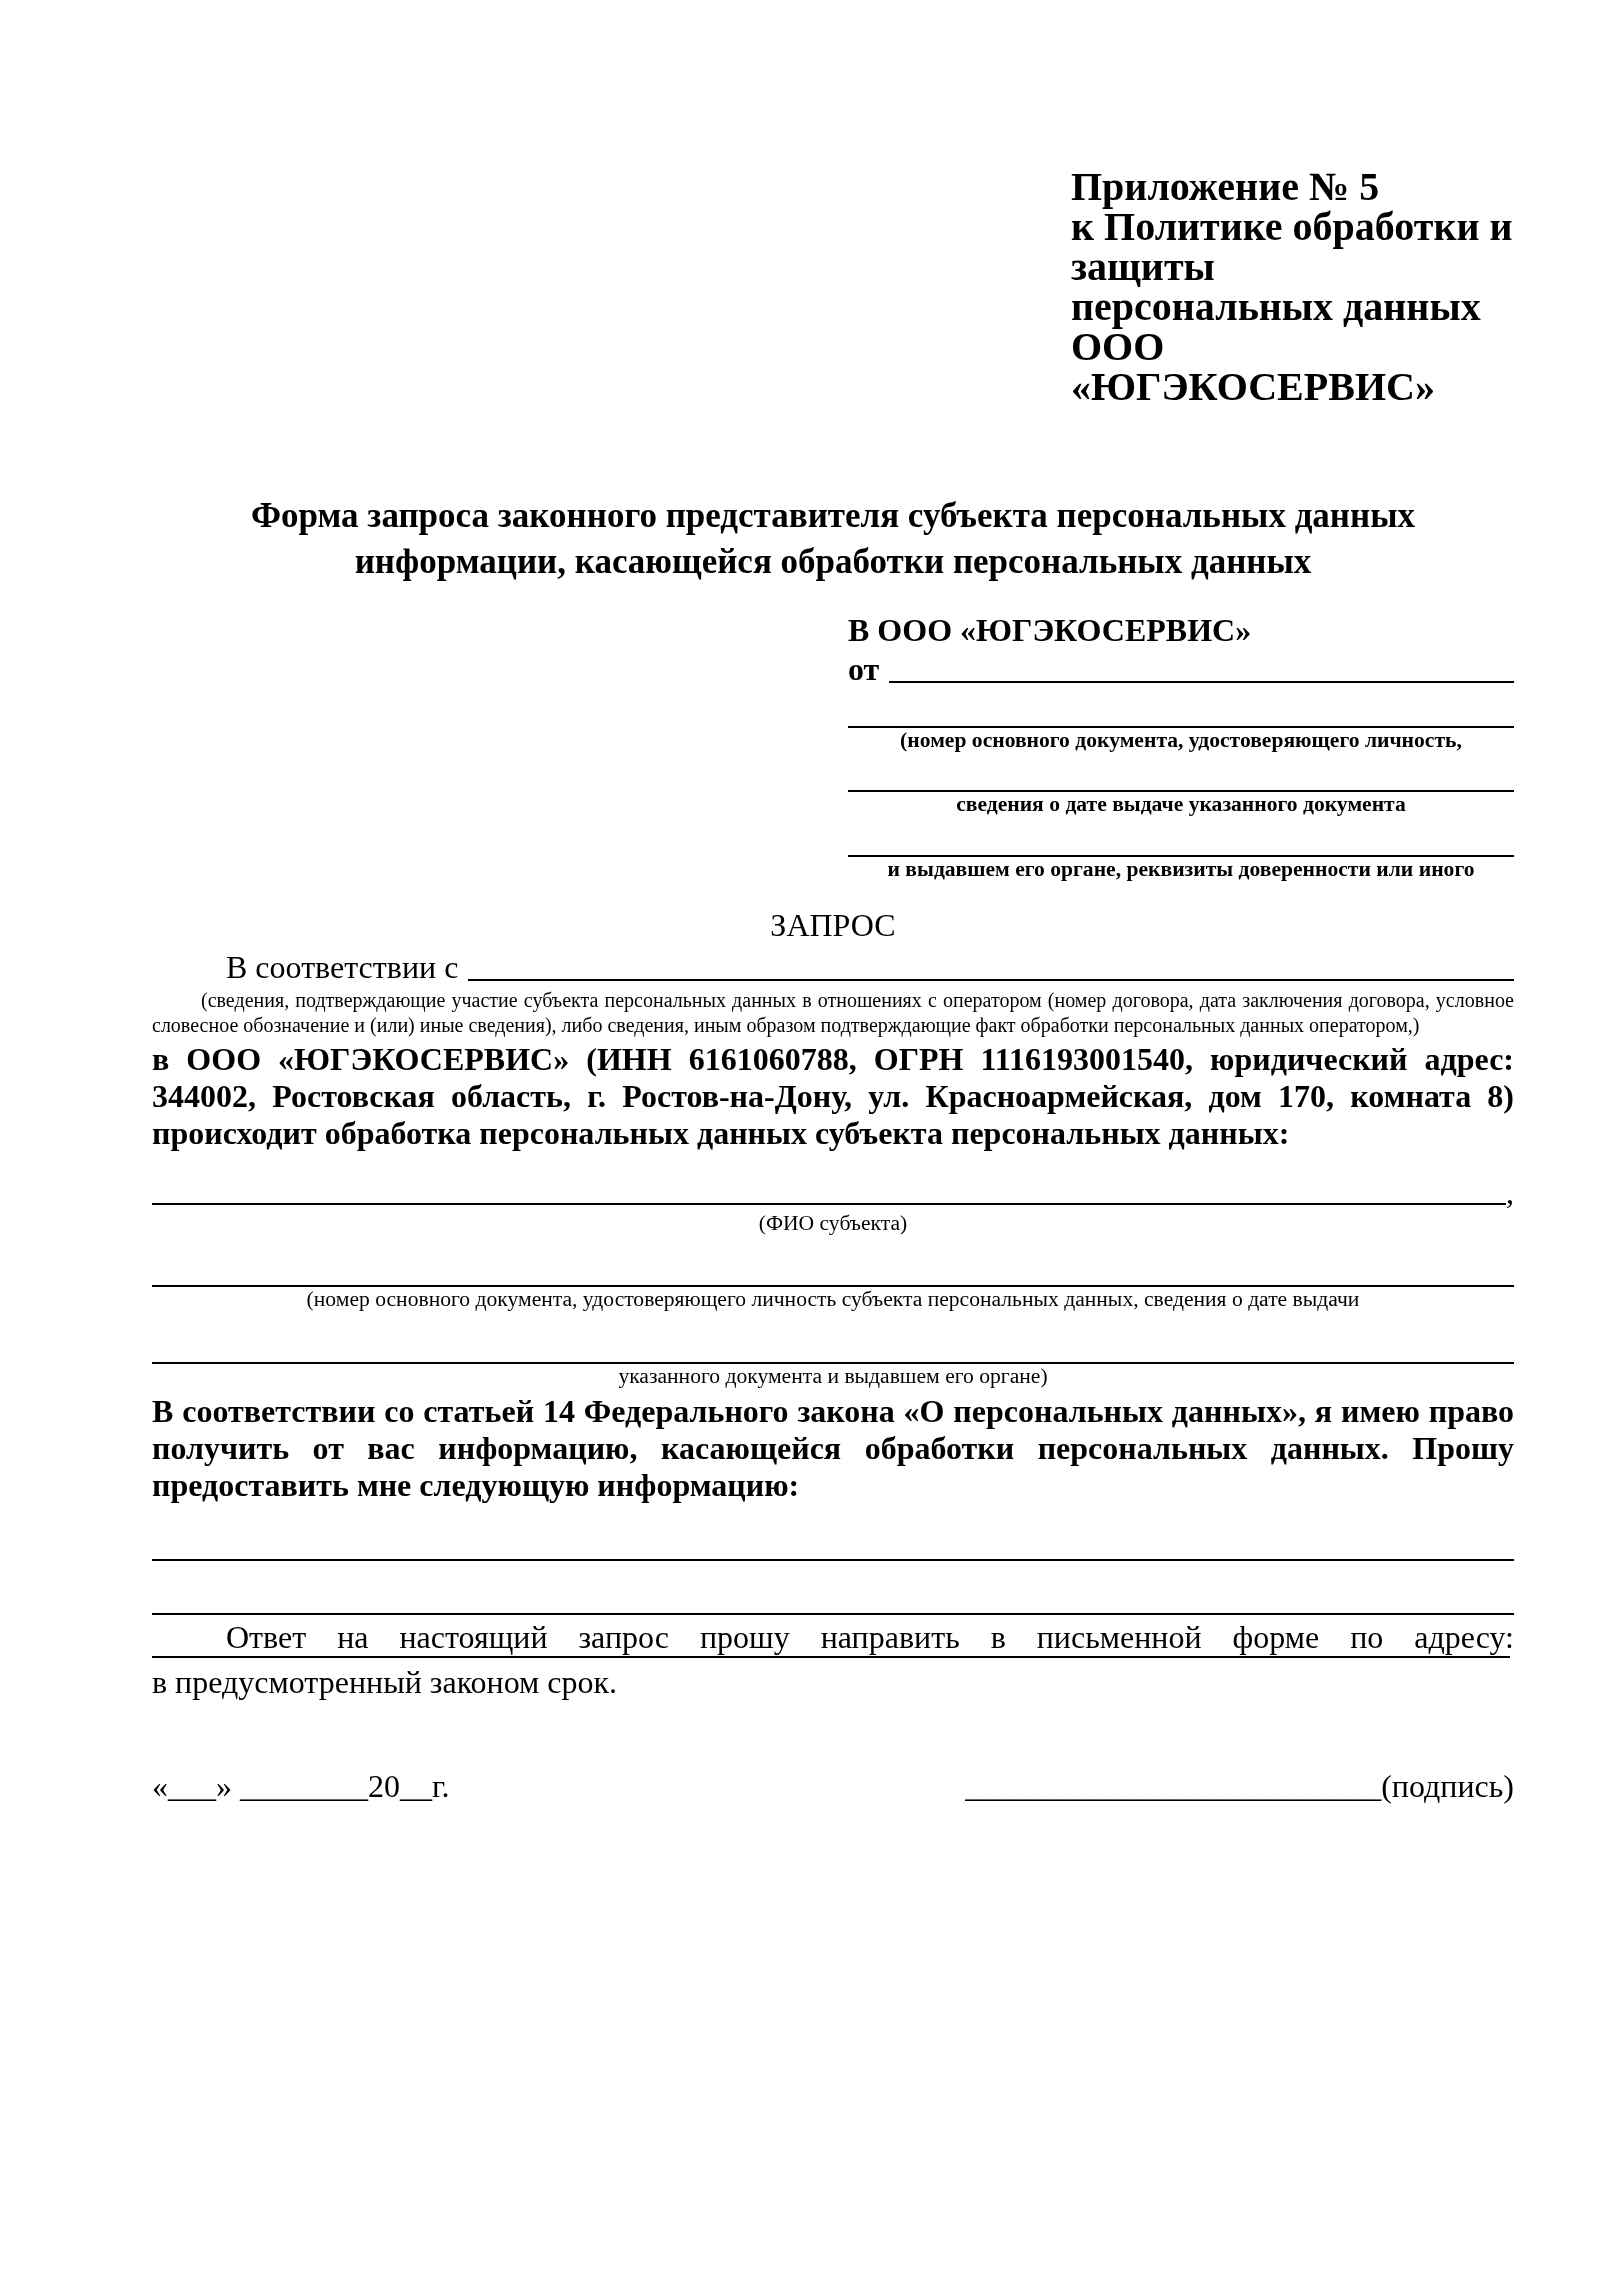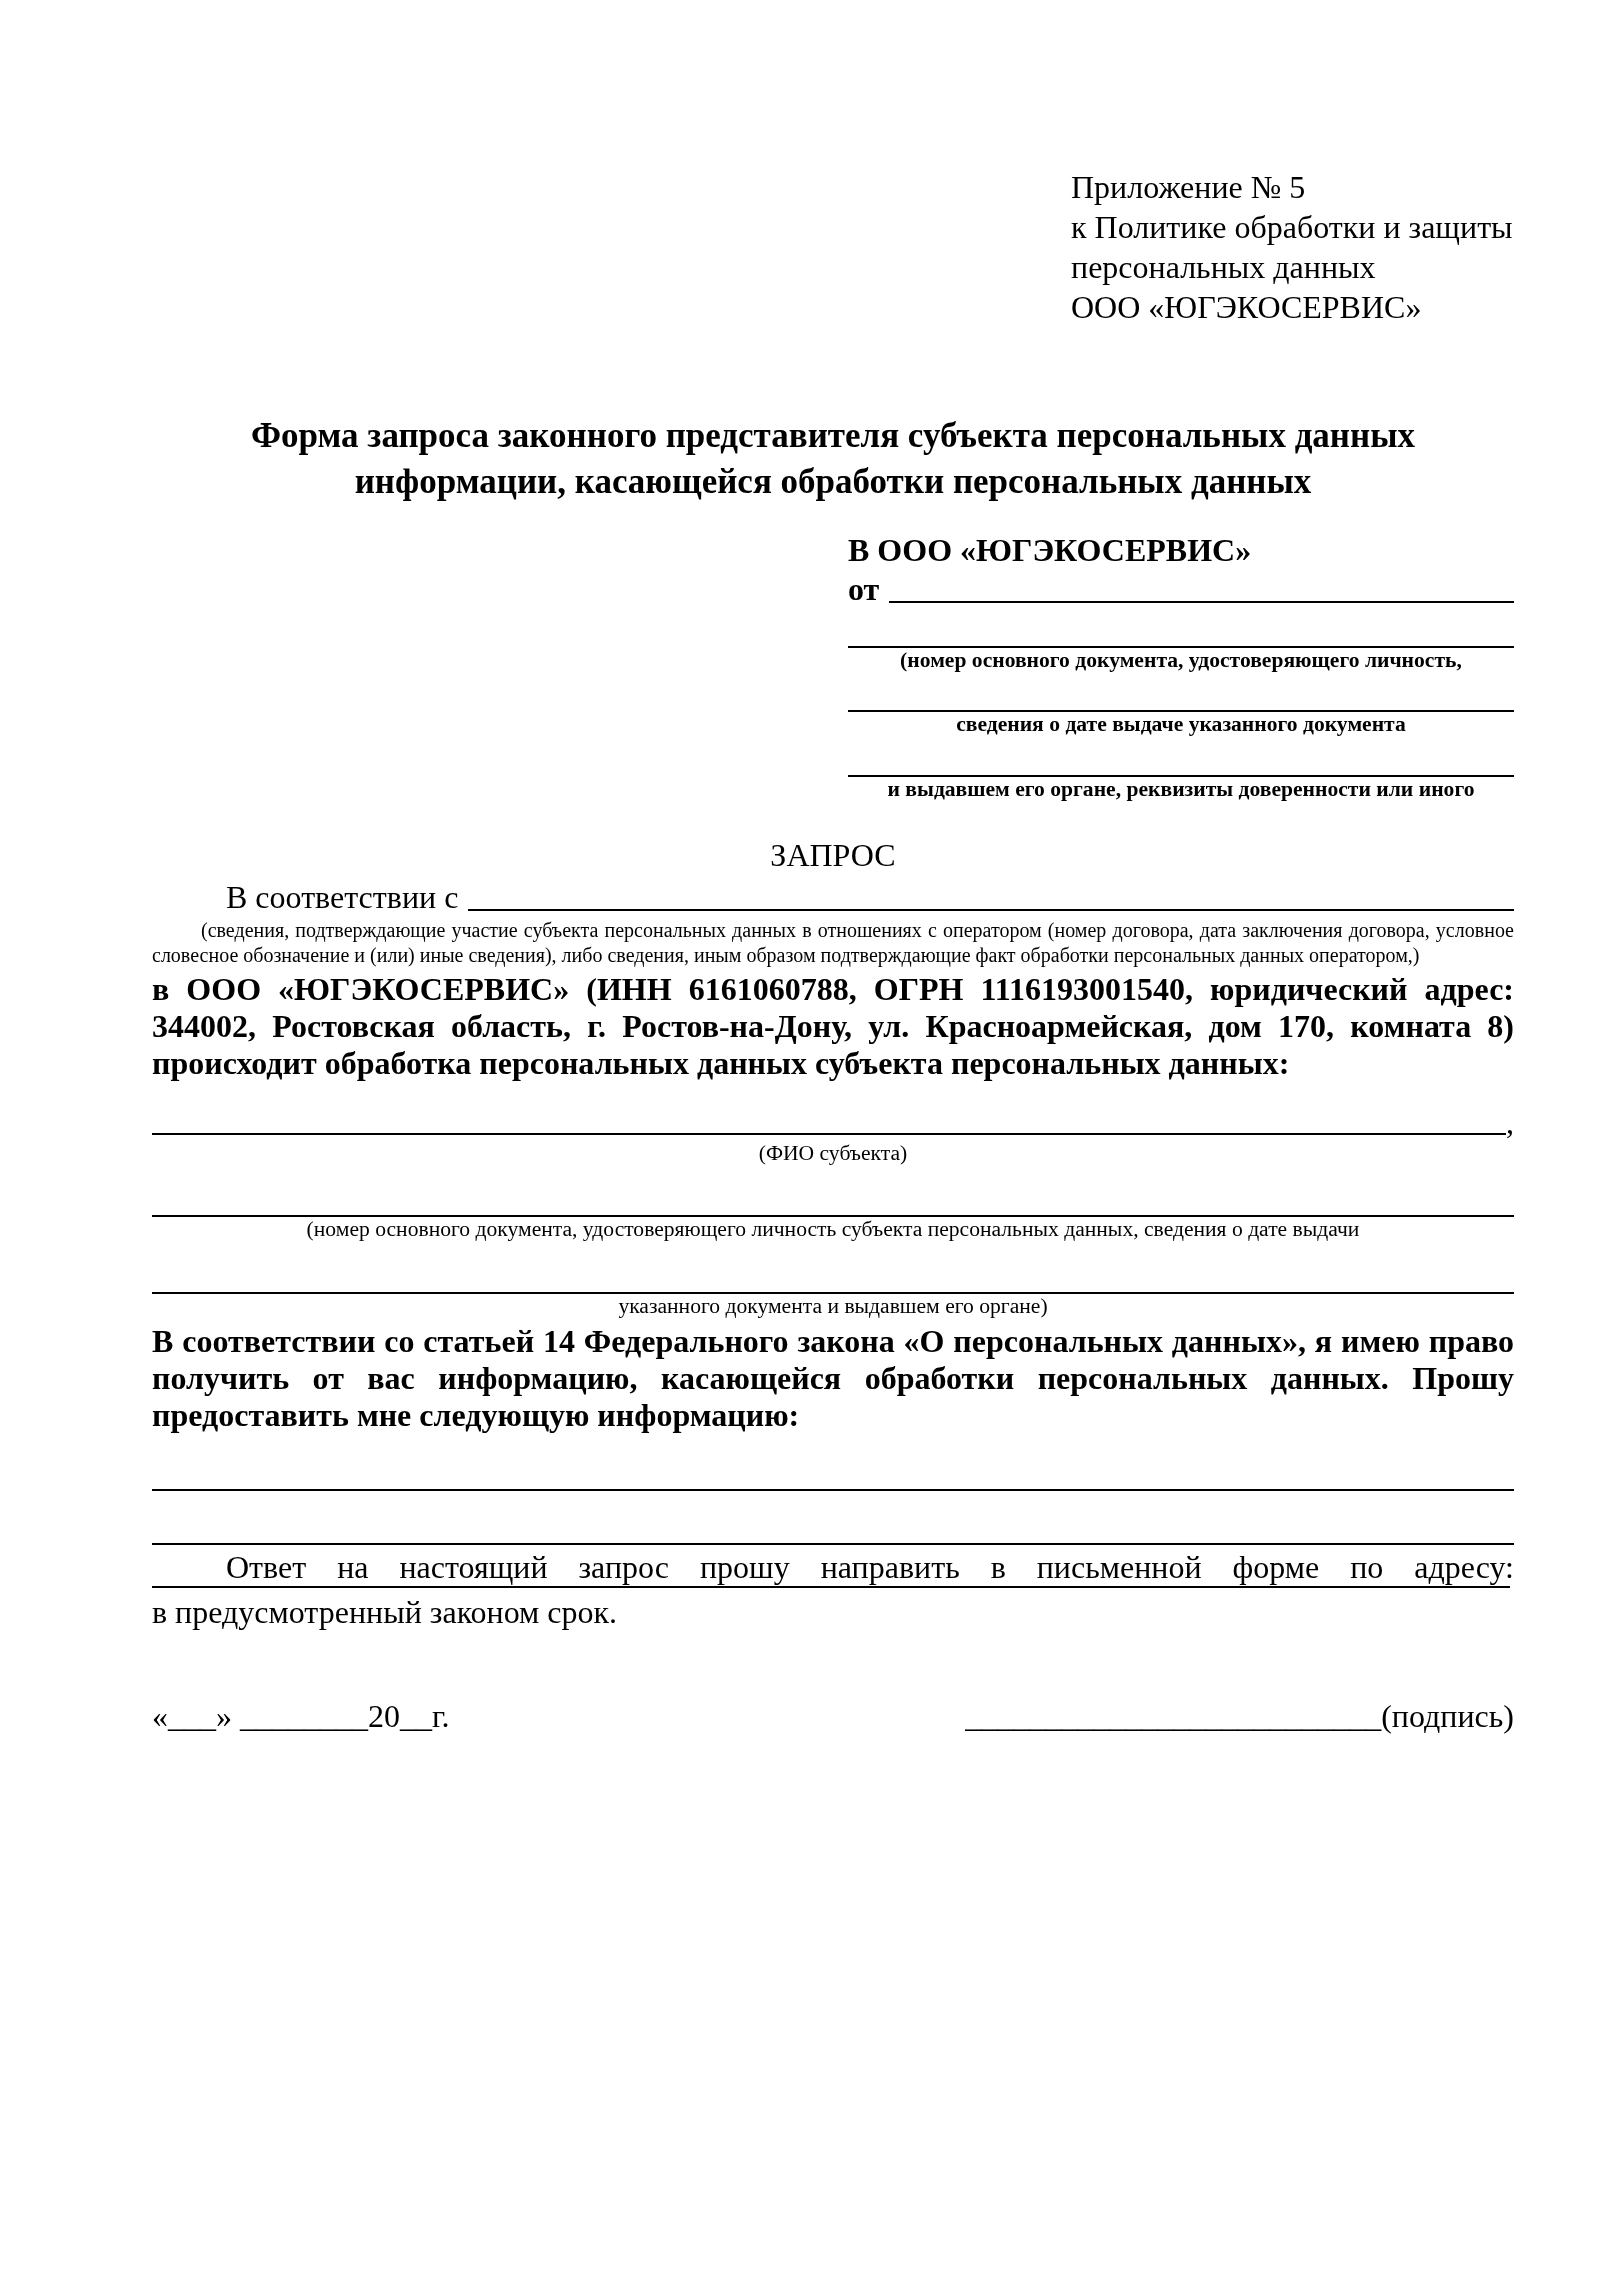--- a/index.html
+++ b/index.html
@@ -14,22 +14,23 @@
     line-height: 37px;
     box-sizing: border-box;
     padding: 167px 107px 0 152px;
     overflow: hidden;
   }
 
   
   .header-block {
     width: 443px;
     margin-left: auto;
-    font-size: 32px;
+    font-size: 40px;
     line-height: 40px;
+    font-weight: bold;
   }
 
   
   .title {
     margin-top: 86px;
     text-align: center;
     font-weight: bold;
     font-size: 35px;
     line-height: 46px;
   }
@@ -58,21 +59,21 @@
     text-align: center;
   }
   .field { margin-top: 13.7px; }
   .field .line {
     height: 23.5px;
     border-bottom: 2.9px solid #000;
   }
 
   
   .request-heading {
-    margin-top: 34px;
+    margin-top: 24px;
     text-align: center;
   }
   .intro-row {
     display: flex;
     align-items: stretch;
     margin-top: 5.9px;
     padding-left: 74px;
   }
   .intro-row .lbl { white-space: nowrap; }
   .note {

